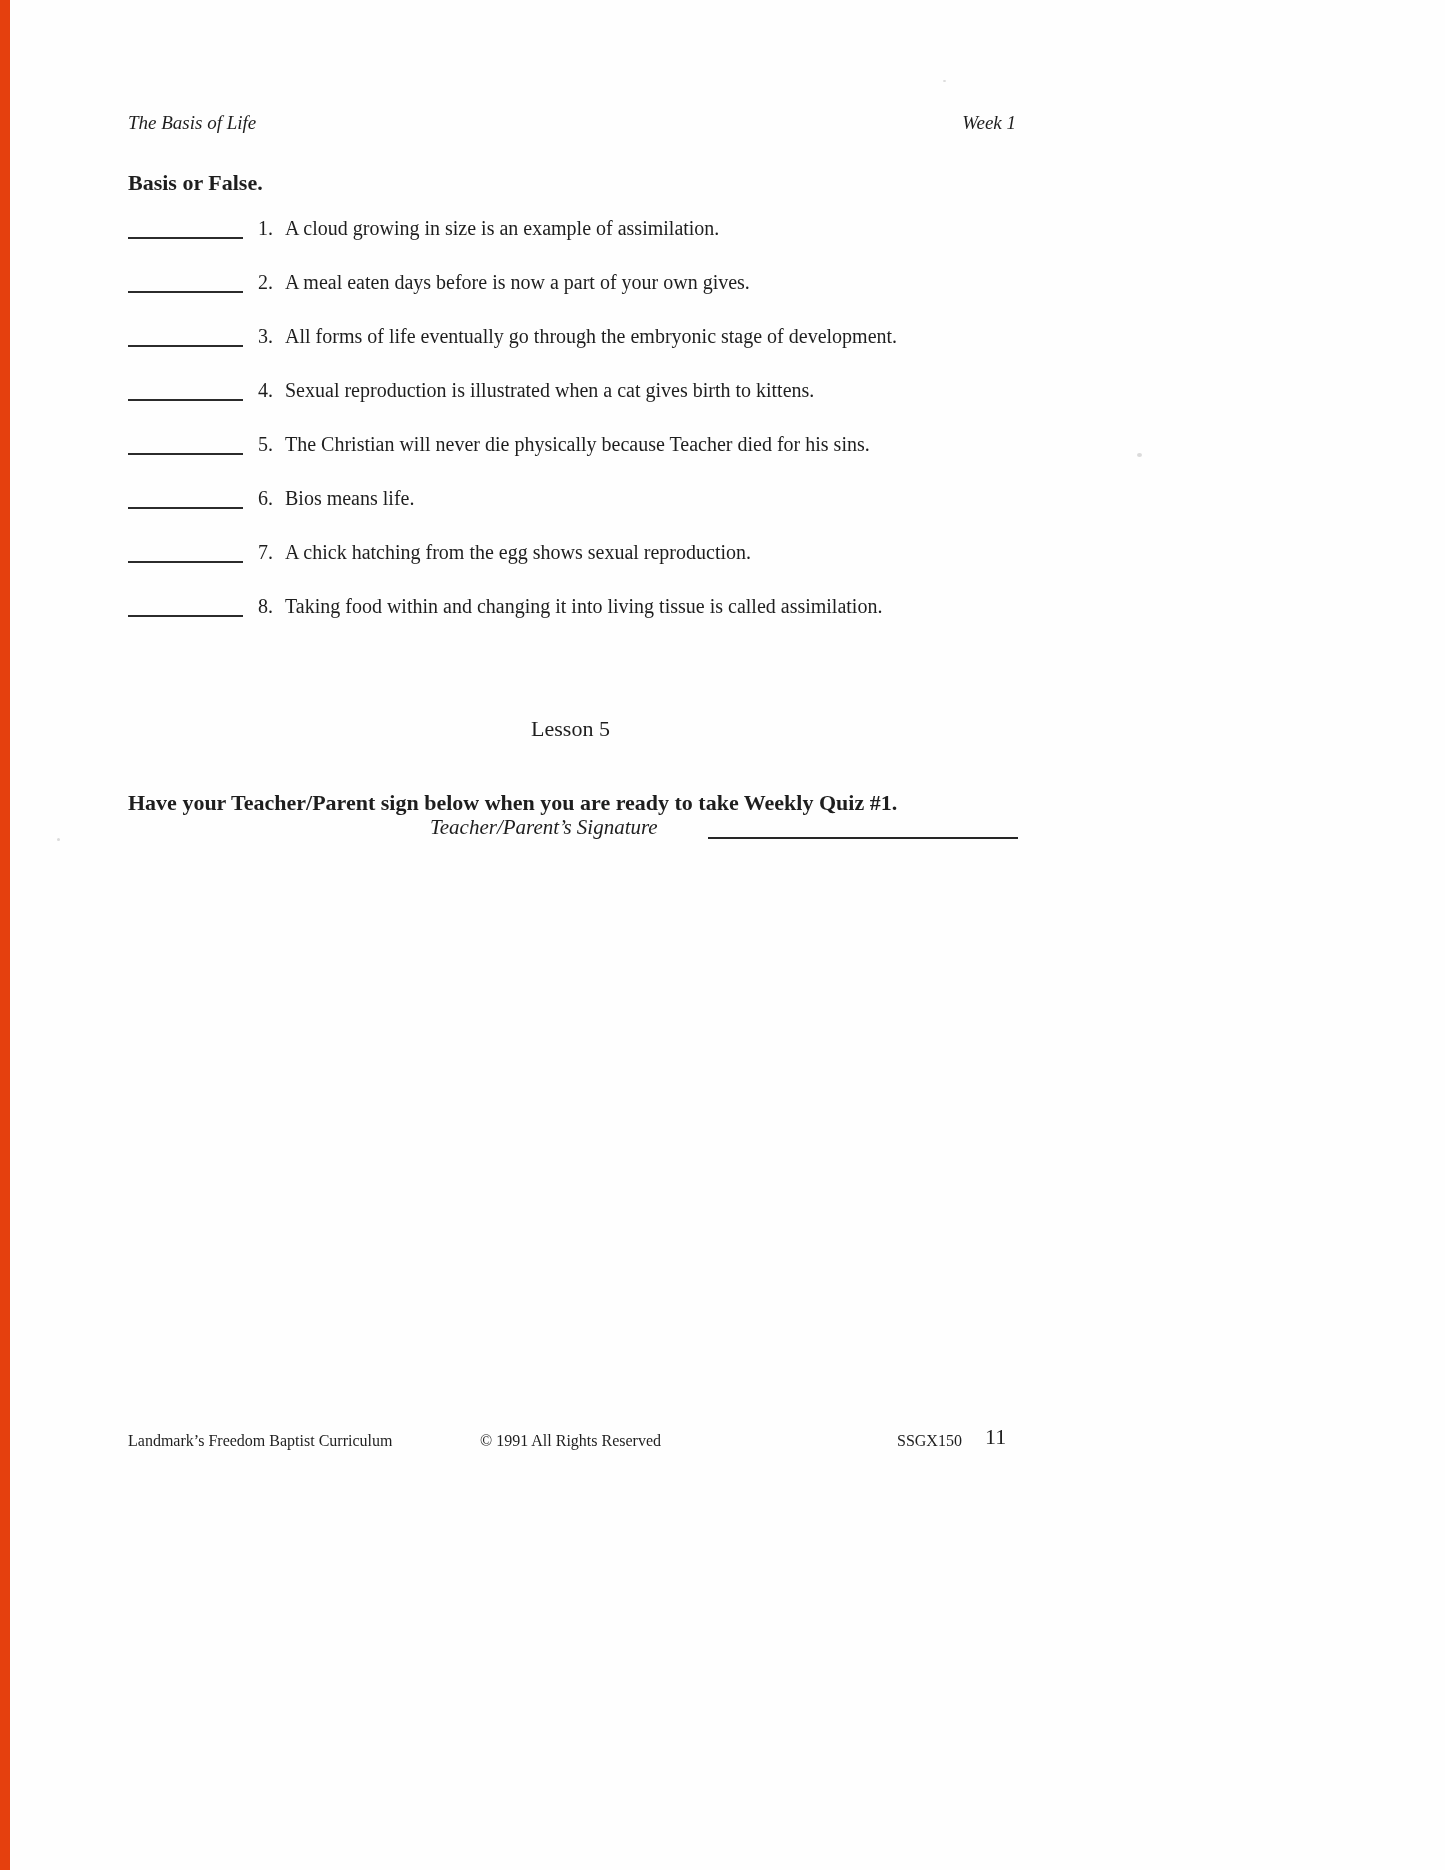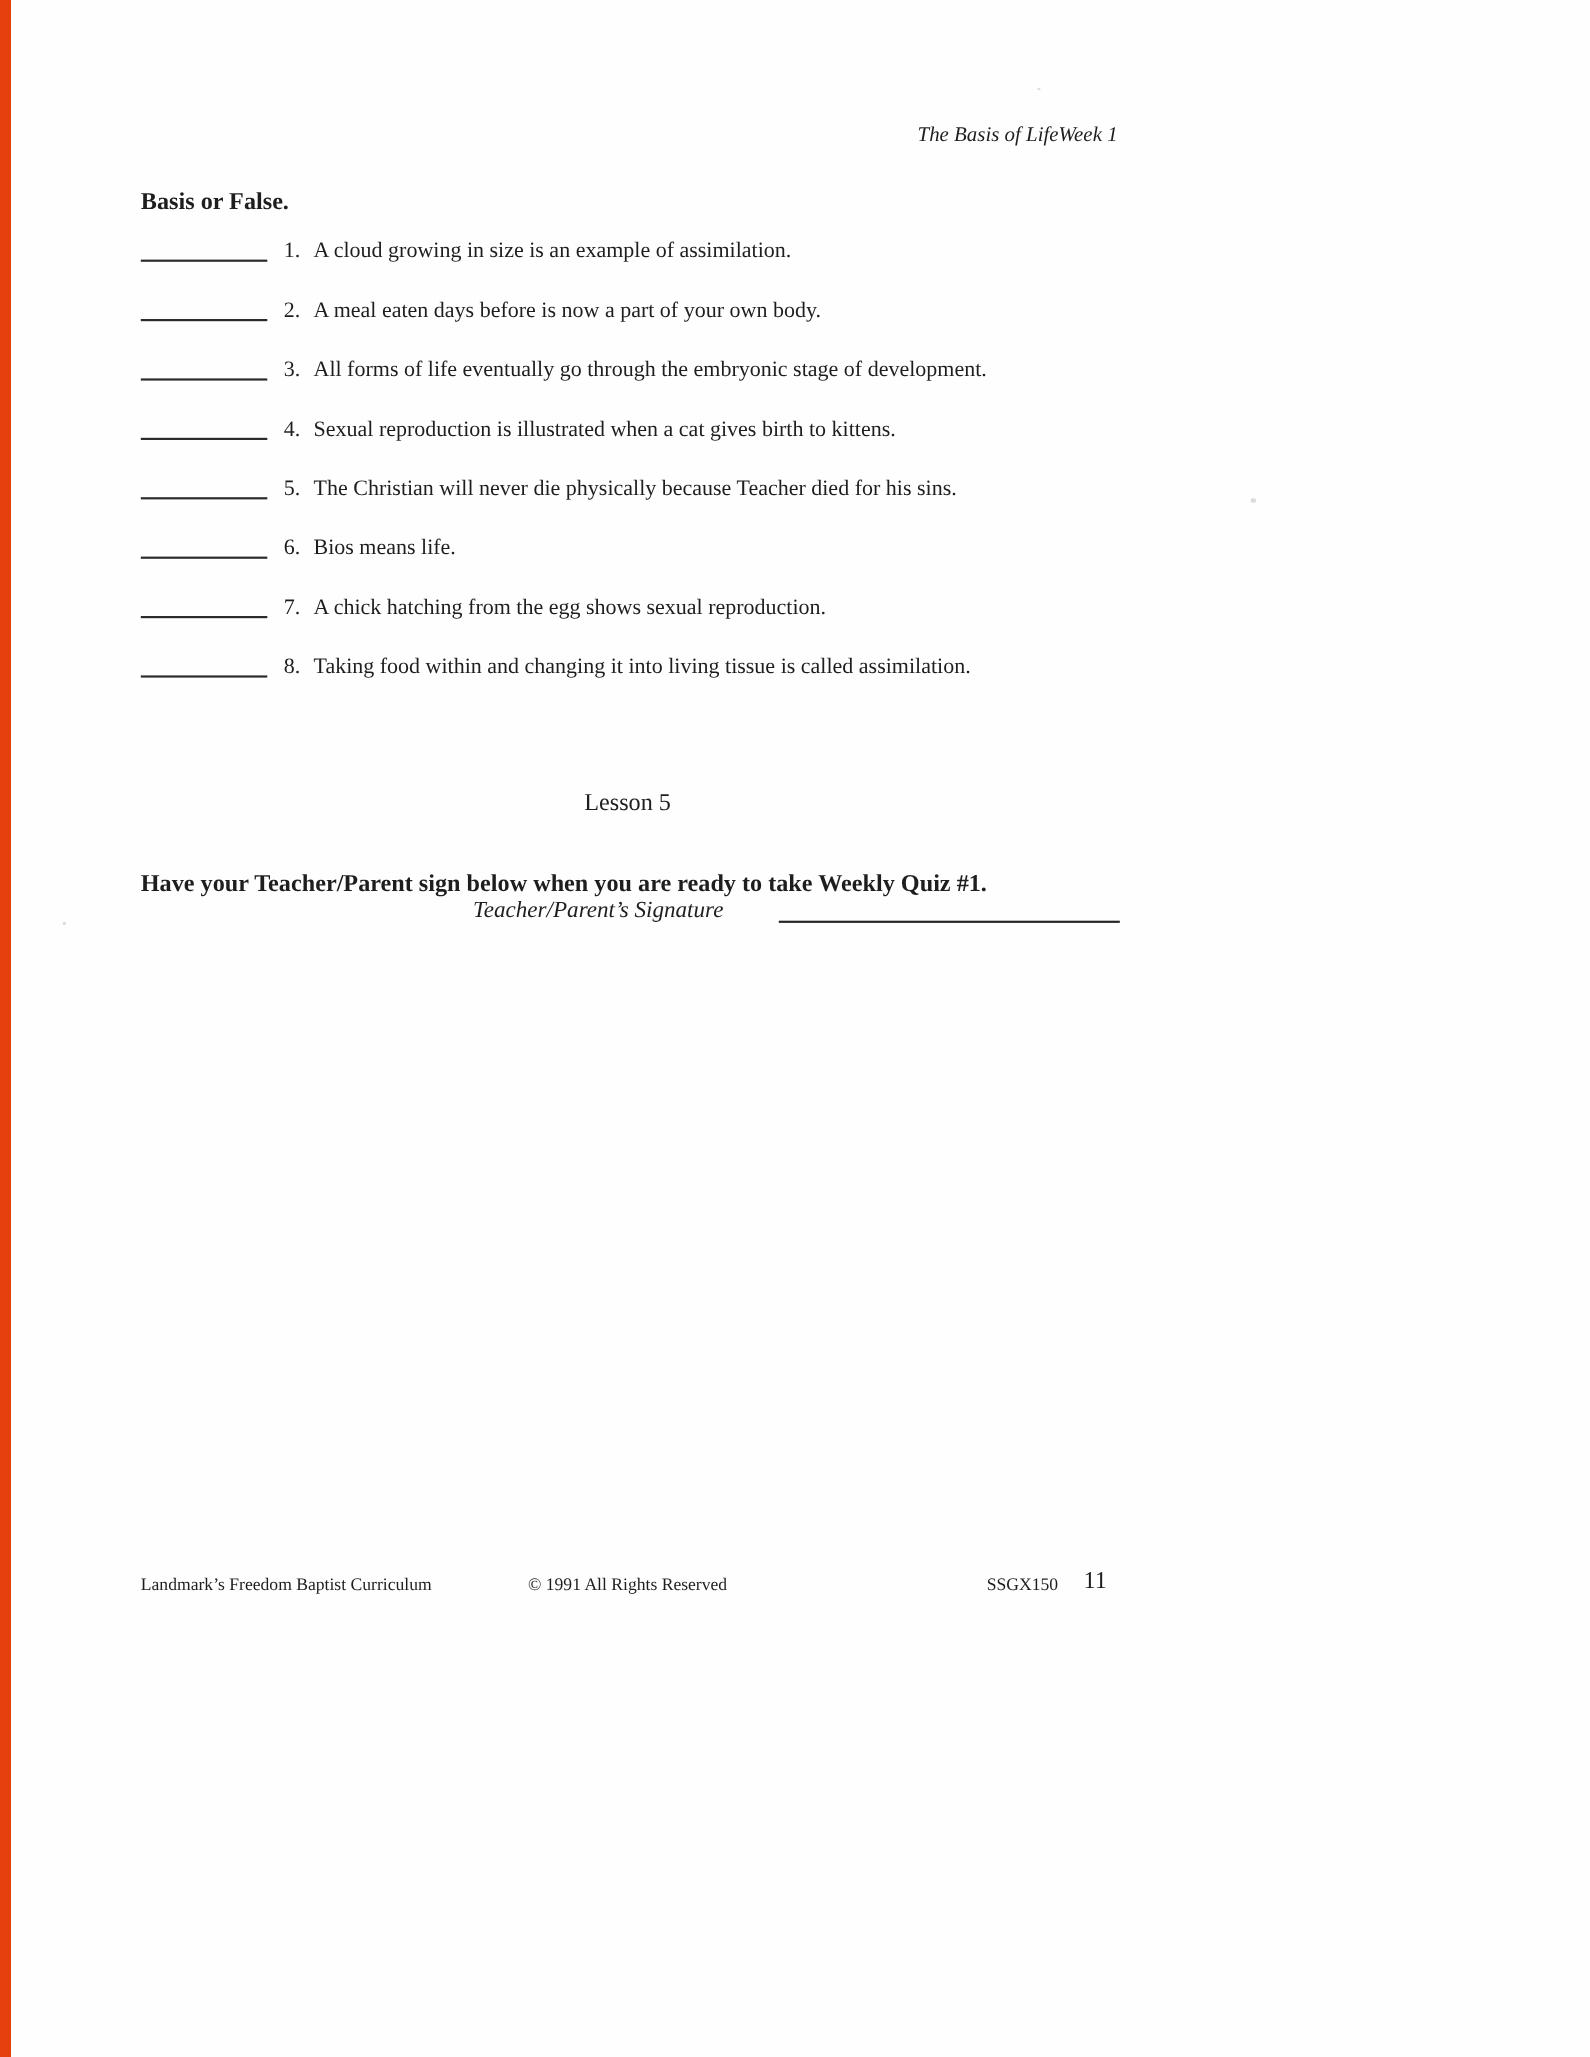--- a/index.html
+++ b/index.html
@@ -22,21 +22,21 @@
     left: 0; top: 0; bottom: 0;
     width: 10px;
     background: #e5400e;
   }
   
   .header-row {
     position: absolute;
     top: 112px; left: 128px;
     width: 888px;
     display: flex;
-    justify-content: flex-end;
+    justify-content: space-between;
     align-items: baseline;
     font-style: italic;
     font-size: 19px;
   }
   
   .section-title {
     position: absolute;
     top: 170px; left: 128px;
     font-weight: bold;
     font-size: 22px;
@@ -147,21 +147,21 @@
 
   <div class="question-list">
     <div class="q-row">
       <span class="q-blank"></span>
       <span class="q-num">1.</span>
       <span>A cloud growing in size is an example of assimilation.</span>
     </div>
     <div class="q-row">
       <span class="q-blank"></span>
       <span class="q-num">2.</span>
-      <span>A meal eaten days before is now a part of your own body.</span>
+      <span>A meal eaten days before is now a part of your own gives.</span>
     </div>
     <div class="q-row">
       <span class="q-blank"></span>
       <span class="q-num">3.</span>
       <span>All forms of life eventually go through the embryonic stage of development.</span>
     </div>
     <div class="q-row">
       <span class="q-blank"></span>
       <span class="q-num">4.</span>
       <span>Sexual reproduction is illustrated when a cat gives birth to kittens.</span>

